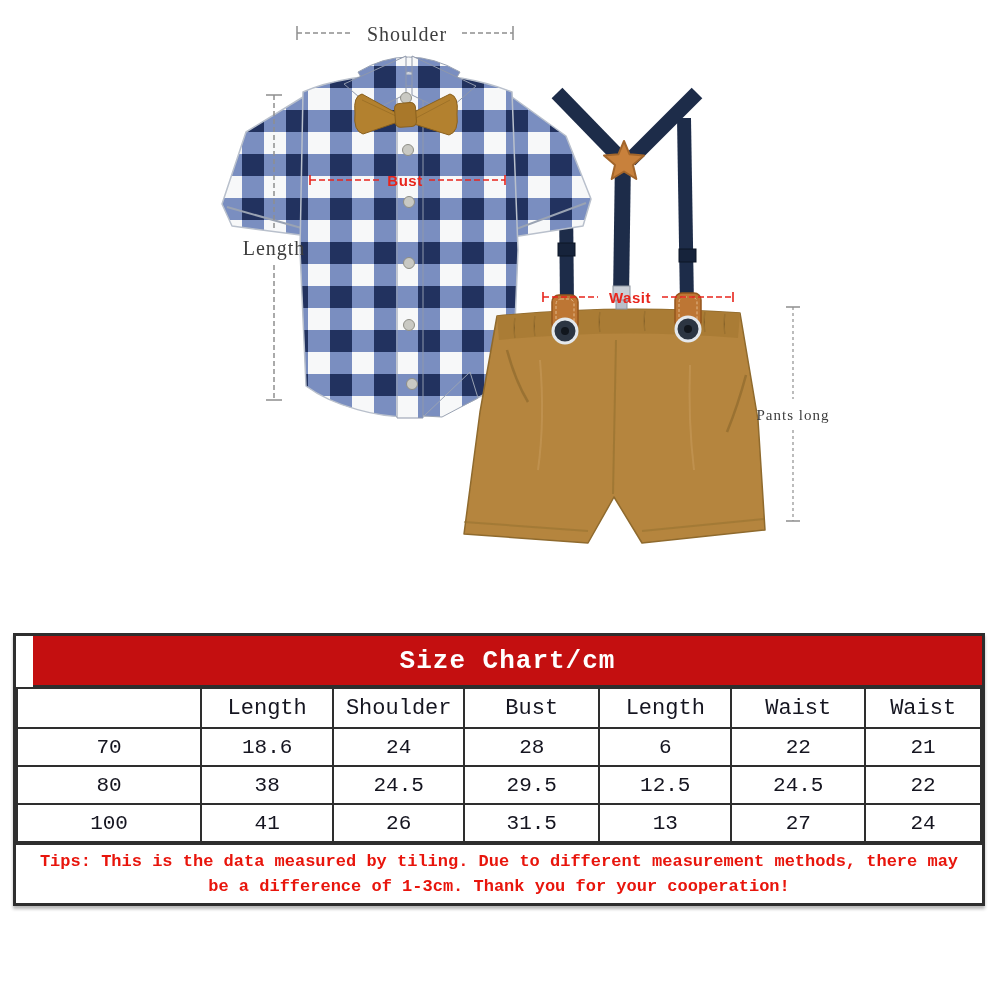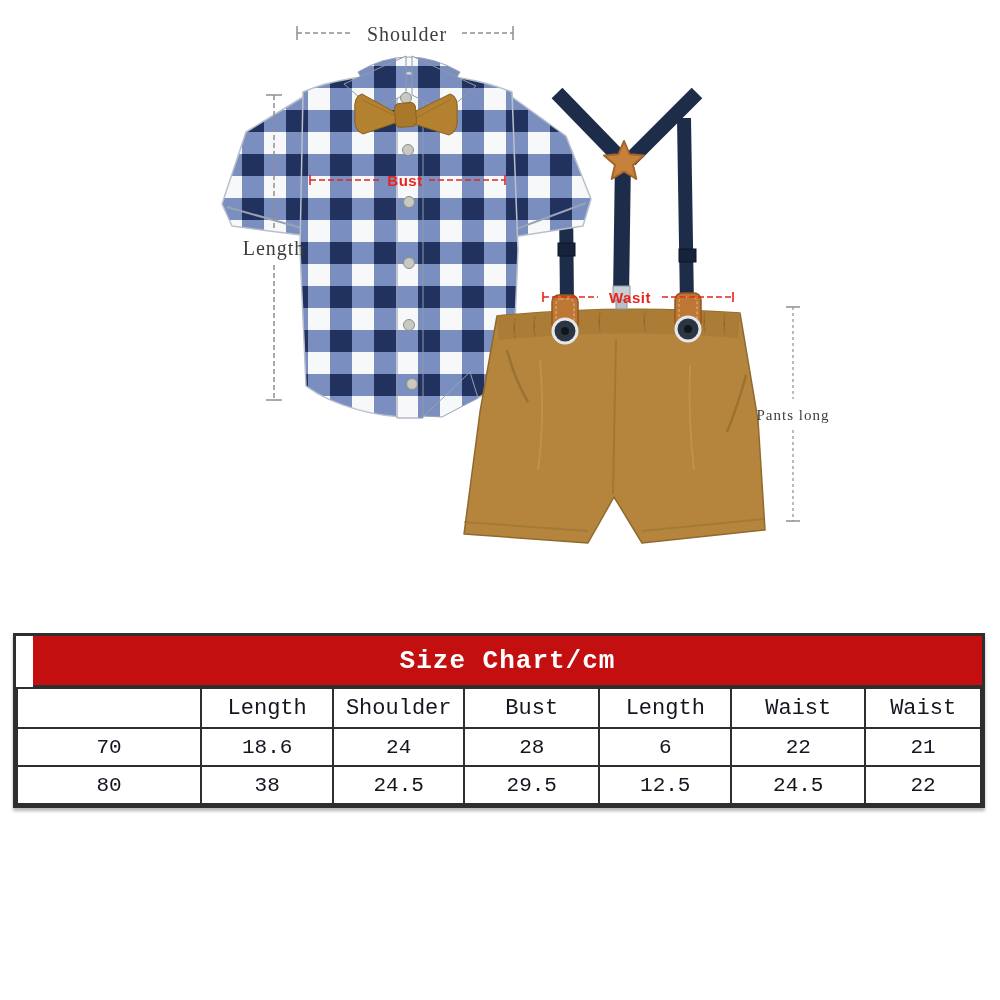--- a/index.html
+++ b/index.html
@@ -176,17 +176,30 @@
         </tr>
         <tr>
           <td>80</td>
           <td>38</td>
           <td>24.5</td>
           <td>29.5</td>
           <td>12.5</td>
           <td>24.5</td>
           <td>22</td>
         </tr>
+        <tr>
+          <td>100</td>
+          <td>41</td>
+          <td>26</td>
+          <td>31.5</td>
+          <td>13</td>
+          <td>27</td>
+          <td>24</td>
+        </tr>
       </tbody>
     </table>
+    <div id="tips">
+      <div>Tips: This is the data measured by tiling. Due to different measurement methods, there may</div>
+      <div>be a difference of 1-3cm. Thank you for your cooperation!</div>
+    </div>
   </div>
 
 </div>
 
 </body></html>

